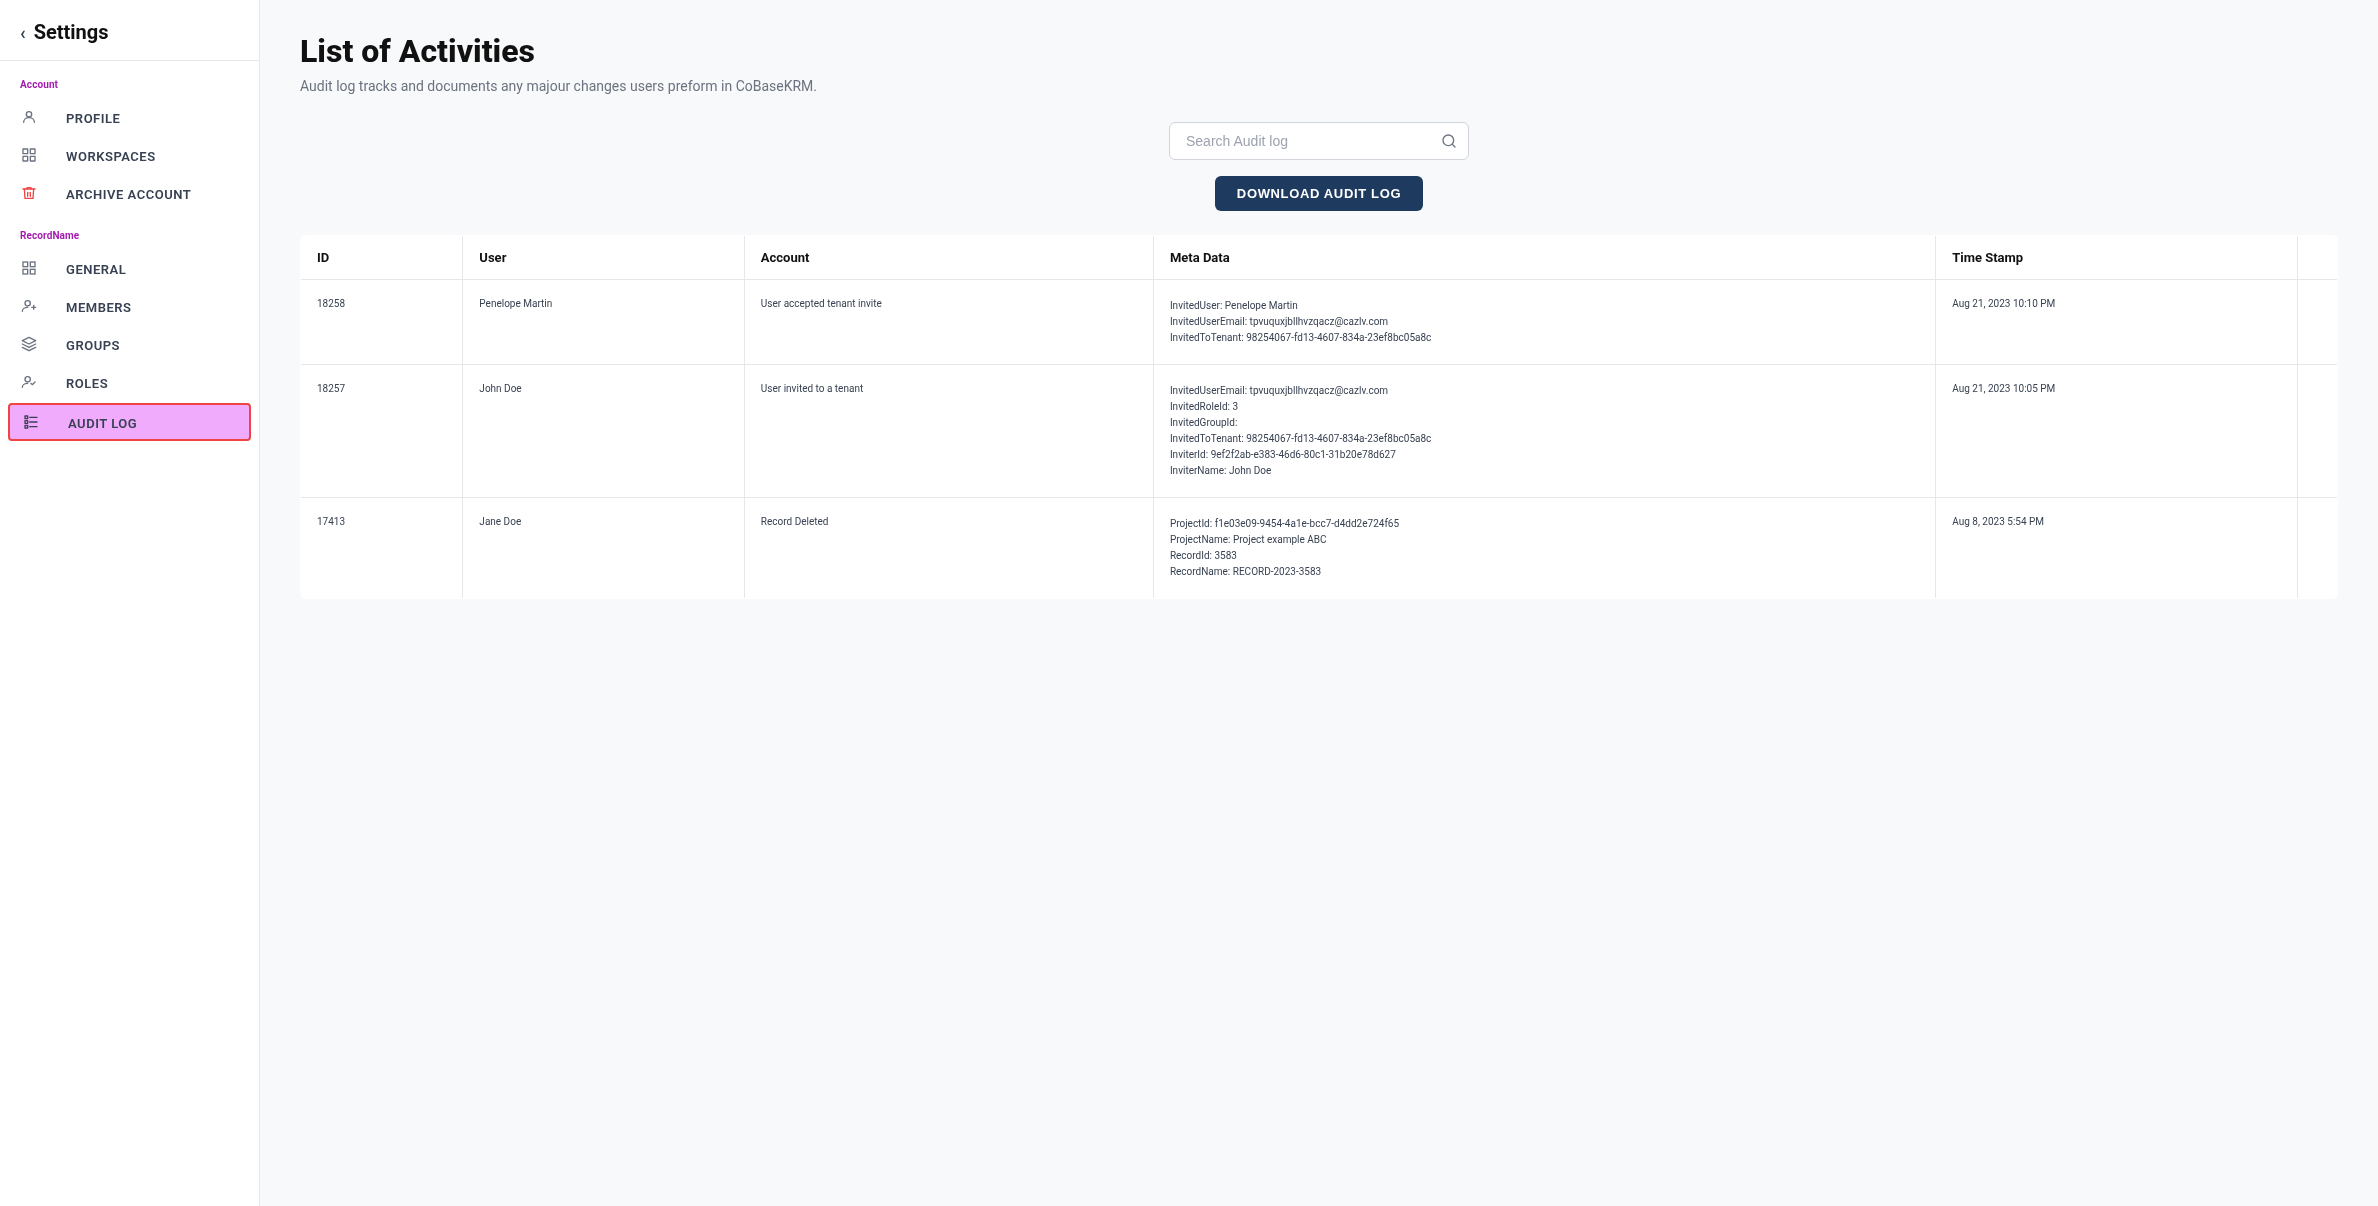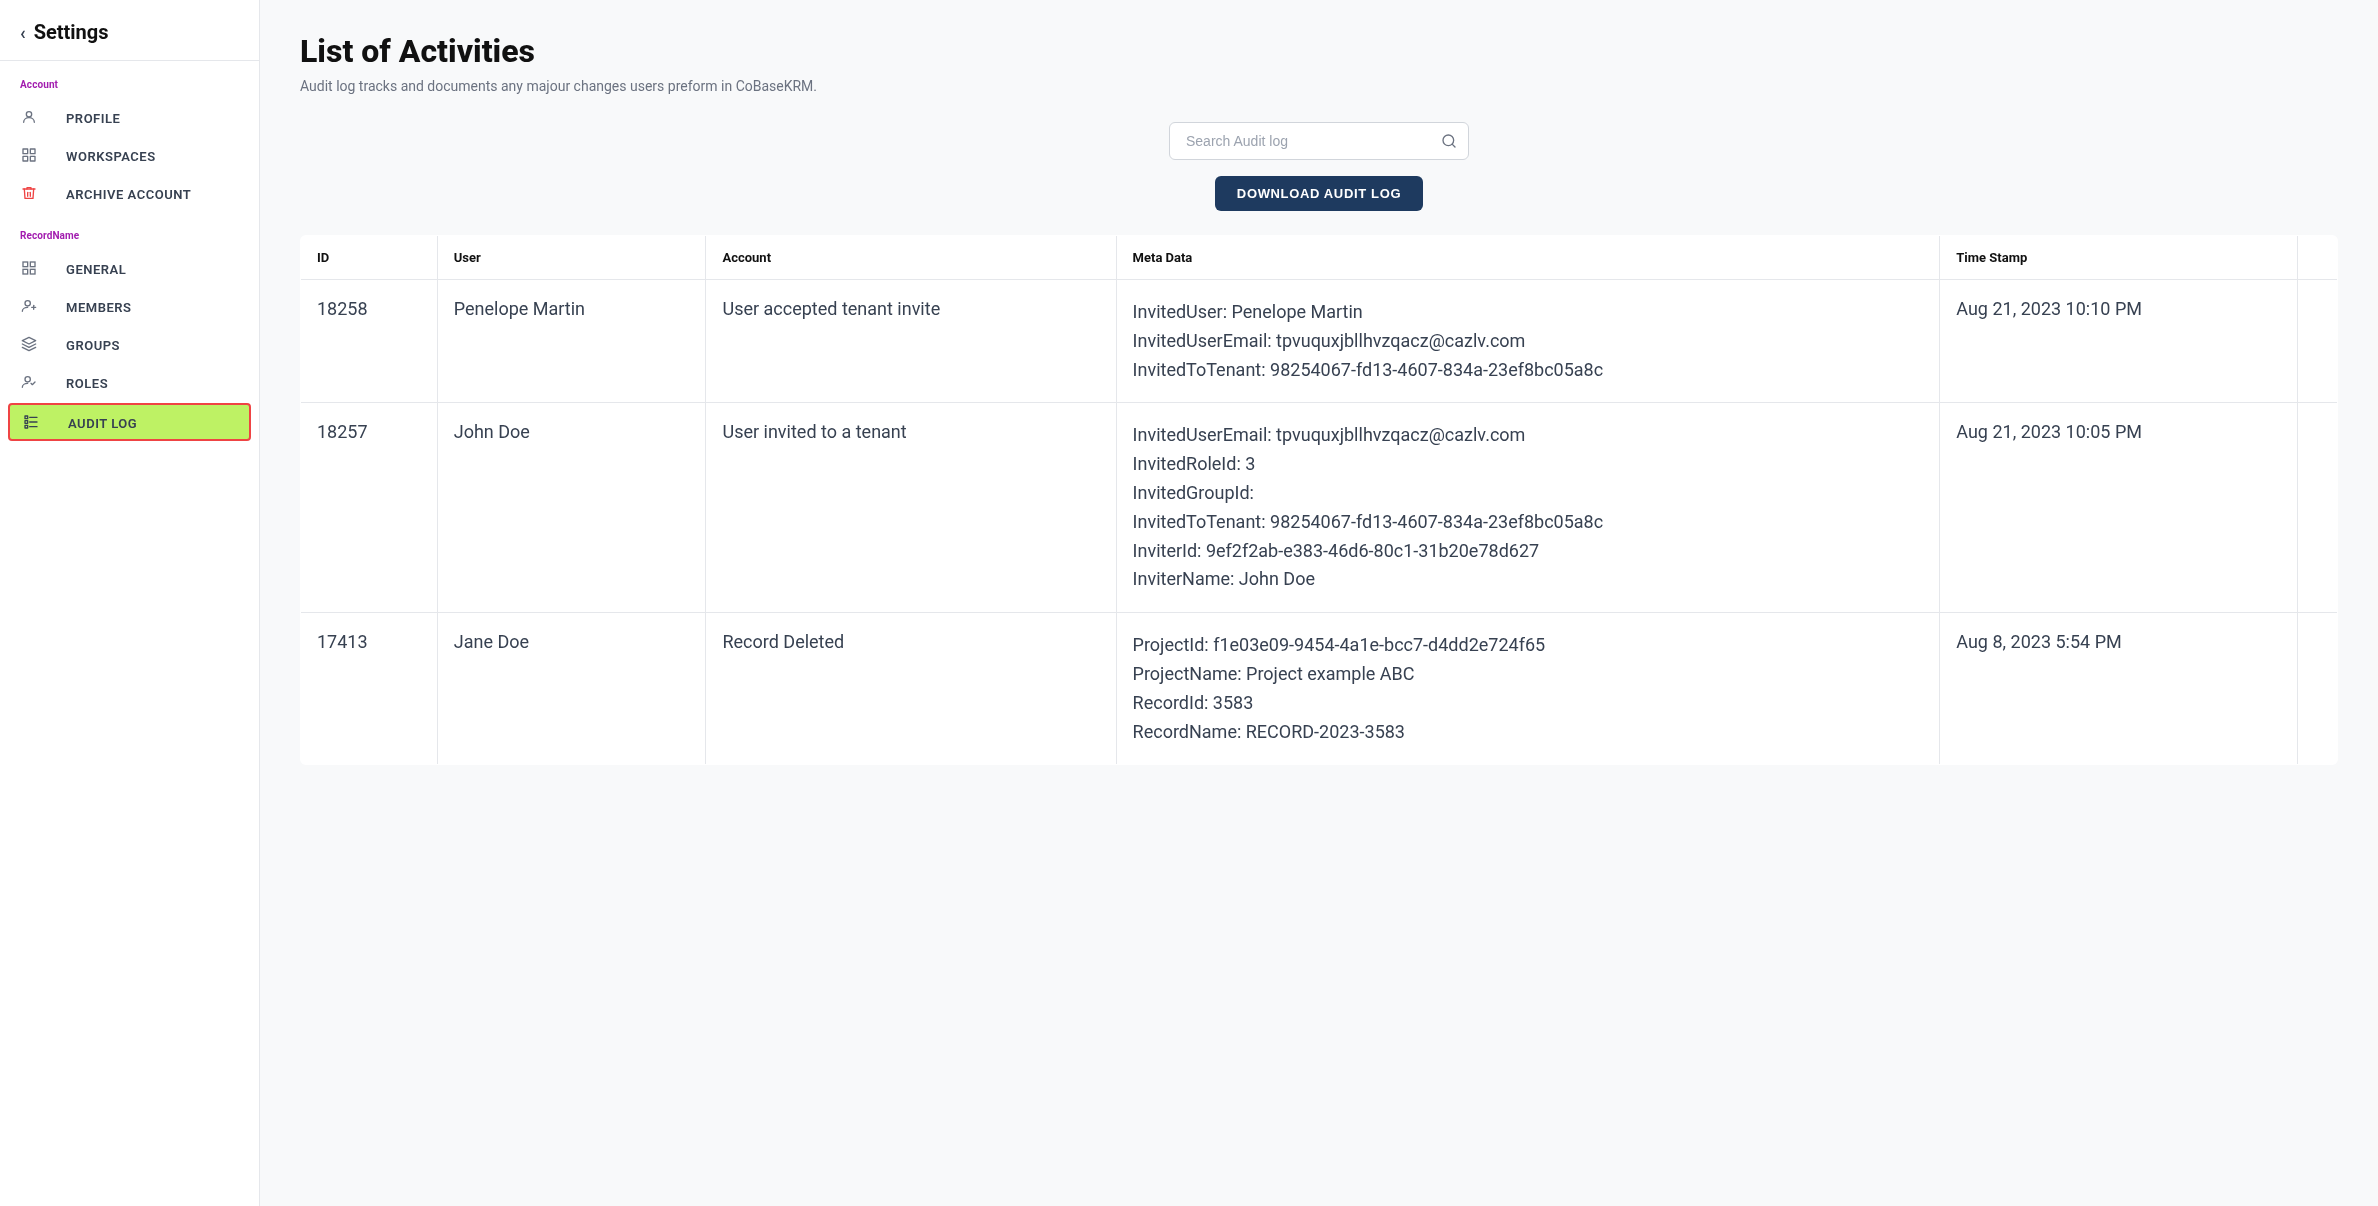--- a/index.html
+++ b/index.html
@@ -58,21 +58,21 @@
       font-weight: 600;
       color: #374151;
       cursor: pointer;
       text-transform: uppercase;
       letter-spacing: 0.04em;
       border-radius: 0;
       position: relative;
     }
 
     .sidebar-item.active {
-      background: #bef264;
+      background: #f0abfc;
       border: 2px solid #ef4444;
       border-radius: 4px;
       margin: 2px 8px;
       padding: 8px 12px;
     }
 
     .sidebar-item .icon {
       width: 18px;
       height: 18px;
       display: flex;
@@ -182,21 +182,21 @@
       border-bottom: 1.5px solid #e5e7eb;
       border-right: 1px solid #e5e7eb;
     }
 
     .audit-table th:last-child {
       border-right: none;
     }
 
     .audit-table td {
       padding: 18px 16px;
-      font-size: 18px;
+      font-size: 10px;
       color: #374151;
       border-bottom: 1px solid #e5e7eb;
       border-right: 1px solid #e5e7eb;
       vertical-align: top;
     }
 
     .audit-table td:last-child {
       border-right: none;
     }
 

